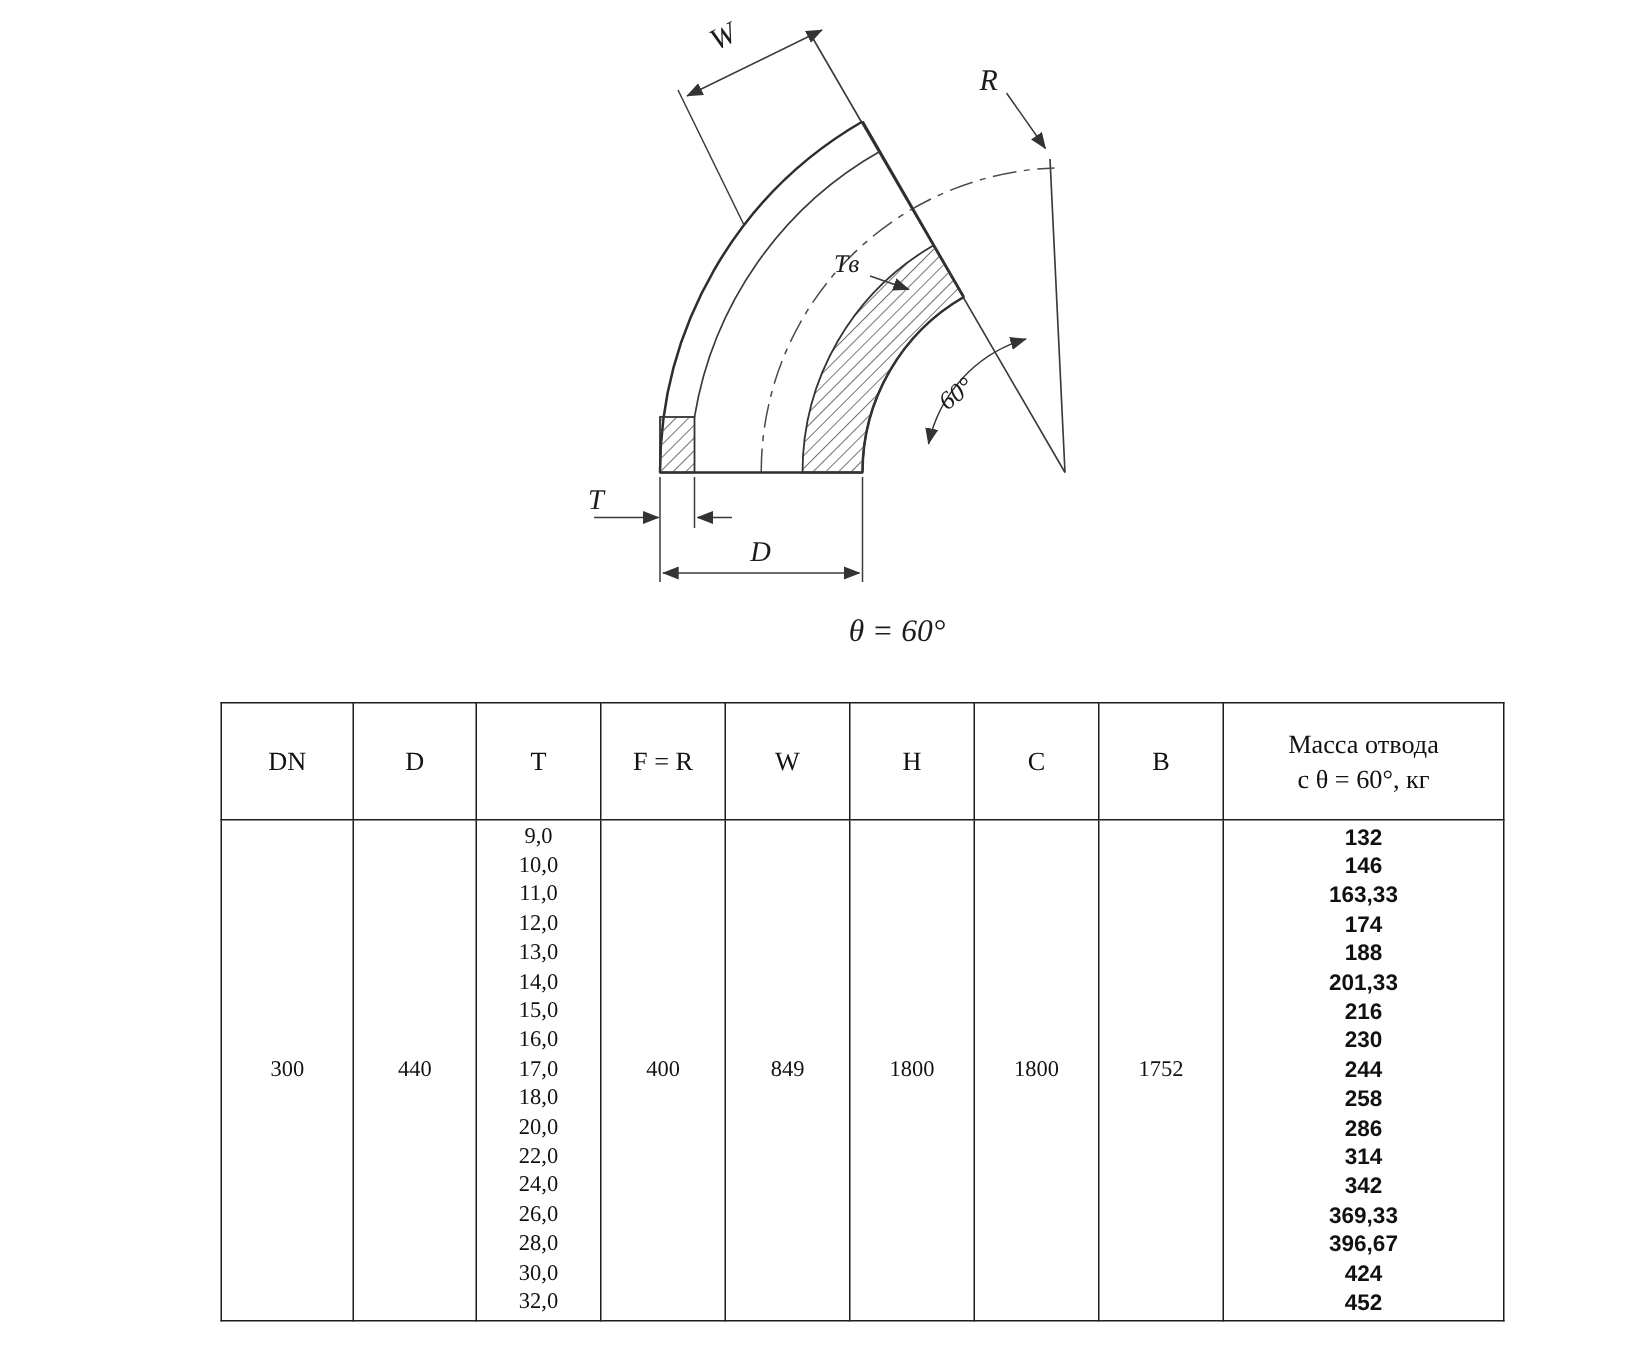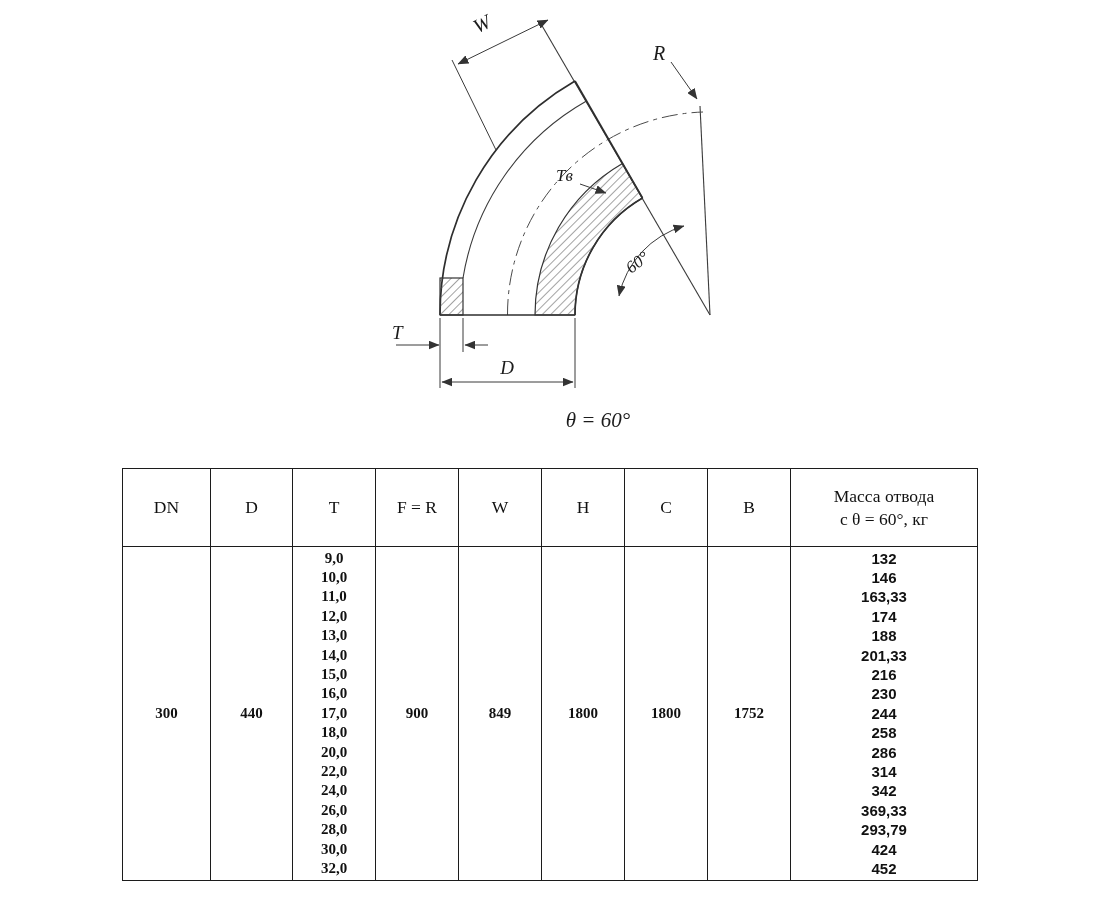--- a/index.html
+++ b/index.html
@@ -11,29 +11,28 @@
 
   .diagram .outline { fill:none; stroke:#2e2e2e; stroke-width:1.7; }
   .diagram .thin    { fill:none; stroke:#3a3a3a; stroke-width:1.1; }
   .diagram .dim     { fill:none; stroke:#3a3a3a; stroke-width:1; }
   .diagram .center  { fill:none; stroke:#4a4a4a; stroke-width:1; stroke-dasharray:16 5 4 5; }
   .diagram .hatched { fill:url(#hatch); stroke:#333; stroke-width:1.2; }
   .diagram text {
     font-family:"Liberation Serif", serif; font-style:italic; fill:#1c1c1c;
   }
 
-  .table-wrap { position:absolute; left:122px; top:468px; }
+  .table-wrap { position:absolute; left:147px; top:468px; }
   table.dims {
     border-collapse:collapse; table-layout:fixed;
     font-family:"Liberation Serif", serif; color:#111;
   }
   table.dims th, table.dims td {
     border:1.6px solid #1c1c1c; vertical-align:middle; text-align:center;
     padding:0;
-    font-weight:bold;
   }
   table.dims thead th {
     height:77px; font-weight:400; font-size:17.5px; white-space:pre-line; line-height:1.3;
   }
   table.dims tbody td { height:333px; font-size:15px; }
   td.t-col {
     font-size:13.5px; line-height:19.4px; white-space:pre-line; text-align:center;
   }
   td.mass-col {
     font-family:"Liberation Sans", sans-serif; font-weight:bold;
@@ -136,40 +135,40 @@
 16,0
 17,0
 18,0
 20,0
 22,0
 24,0
 26,0
 28,0
 30,0
 32,0</td>
-          <td>900</td>
+          <td>400</td>
           <td>849</td>
           <td>1800</td>
           <td>1800</td>
           <td>1752</td>
           <td class="mass-col">132
 146
 163,33
 174
 188
 201,33
 216
 230
 244
 258
 286
 314
 342
 369,33
-293,79
+396,67
 424
 452</td>
         </tr>
       </tbody>
     </table>
   </div>
 
 </div>
 
 </body></html>

